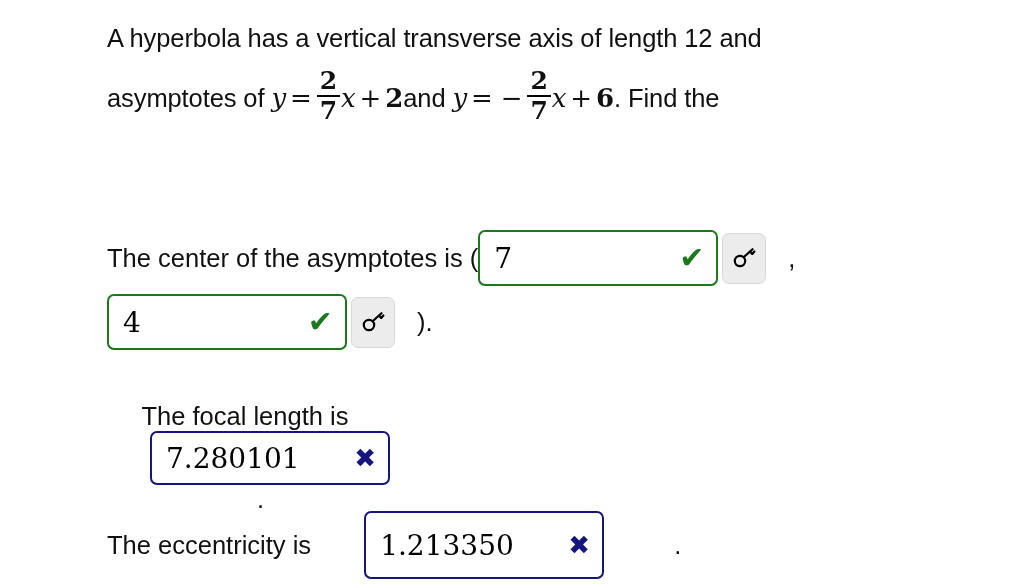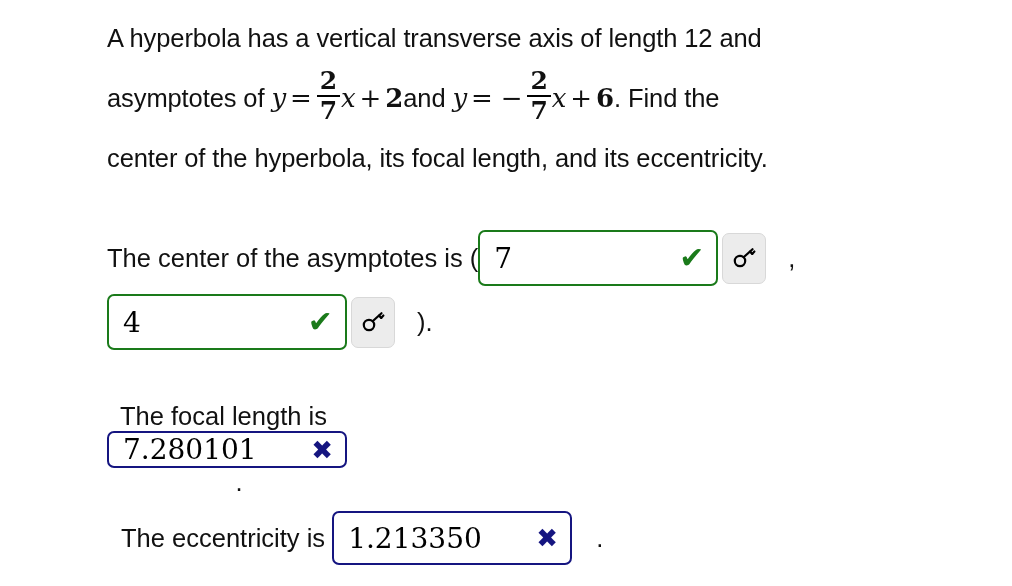--- a/index.html
+++ b/index.html
@@ -137,40 +137,39 @@
   .tail {
     font-size: 25.5px;
     color: #111;
     white-space: pre;
   }
 
   
   #row-center-1 { position: absolute; left: 0; top: 222px; }
   #row-center-2 { position: absolute; left: 0; top: 286px; }
   #row-focal    { position: absolute; left: 0; top: 394px; flex-direction: column; }
-  #row-ecc      { position: absolute; left: 14px; top: 503px; }
+  #row-ecc      { position: absolute; left: 0; top: 503px; gap: 46px; }
 
   #field-center-x { width: 240px; height: 56px; }
   #field-center-y { width: 240px; height: 56px; }
-  #field-focal    { width: 240px; height: 37px; }
-  #field-ecc      { width: 240px; height: 54px; align-items: center; }
+  #field-focal    { width: 240px; height: 54px; margin-left: 43px; }
+  #field-ecc      { width: 240px; height: 68px; align-items: center; }
 
   #key-1 { width: 44px; height: 51px; }
   #key-2 { width: 44px; height: 51px; }
 </style>
 </head>
 <body>
 
 <div class="page">
   <div class="content">
 
     <div class="statement">
       <span class="seg">A hyperbola has a vertical transverse axis of length 12 and</span><br>
       <span class="seg">asymptotes of </span><span class="math"><span class="var">y</span><span class="op">=</span><span class="frac"><span class="top">2</span><span class="bar"></span><span class="bot">7</span></span><span class="var">x</span><span class="op">+</span><span class="num">2</span></span><span class="seg">and </span><span class="math"><span class="var">y</span><span class="op">=</span><span class="op">−</span><span class="frac"><span class="top">2</span><span class="bar"></span><span class="bot">7</span></span><span class="var">x</span><span class="op">+</span><span class="num">6</span></span><span class="seg">. Find the</span><br>
-      <span class="seg">center of the hyperbola, its focal length, and its eccentricity.</span>
     </div>
 
     <div class="answer-row" id="row-center-1">
       <span class="prompt-text">The center of the asymptotes is (</span>
 
       <span class="field correct" id="field-center-x">
         <span class="value">7</span>
         <span class="mark">✔</span>
       </span>
 

